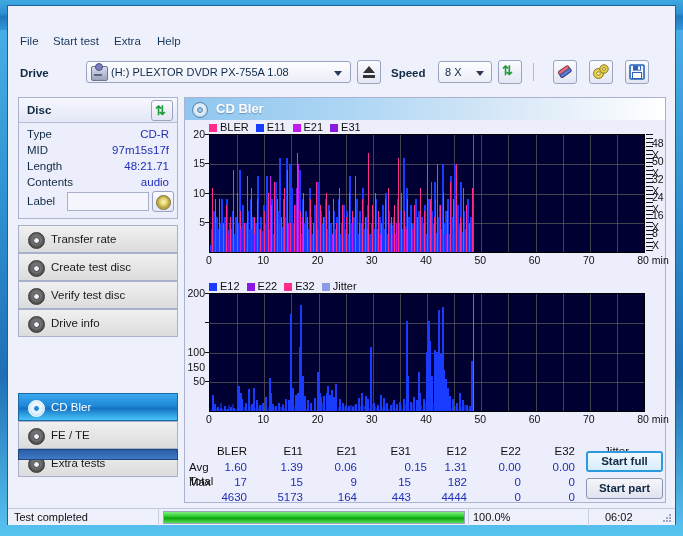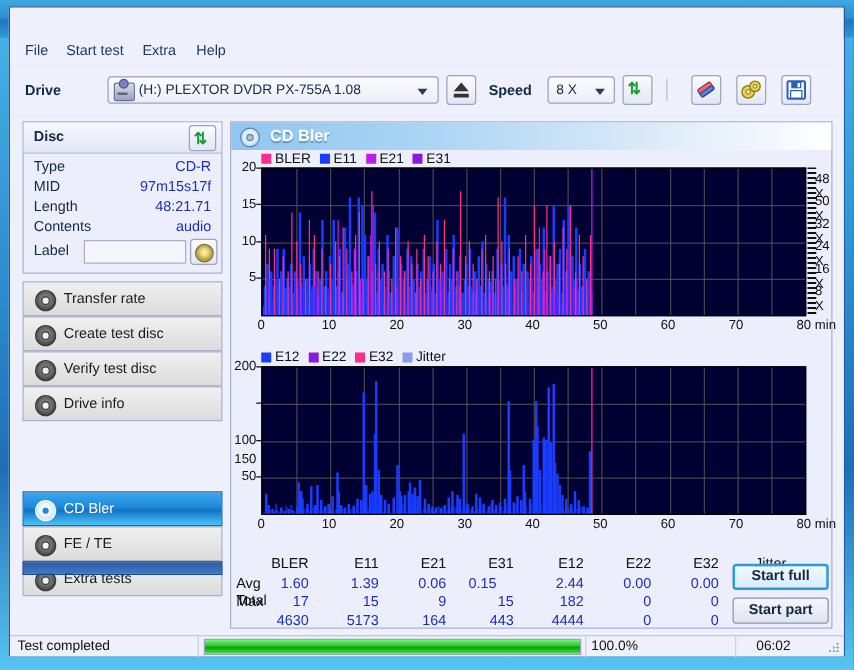--- a/index.html
+++ b/index.html
@@ -1150,22 +1150,22 @@
           <div class="st-col-head" style="left: 120px; width: 48px;">E21</div>
           <div class="st-col-head" style="left: 174px; width: 48px;">E31</div>
           <div class="st-col-head" style="left: 230px; width: 48px;">E12</div>
           <div class="st-col-head" style="left: 284px; width: 48px;">E22</div>
           <div class="st-col-head" style="left: 338px; width: 48px;">E32</div>
           <div class="st-col-head" style="left: 392px; width: 48px;">Jitter</div>
           <div class="st-rowlbl" style="top: 16px;">Avg</div>
           <div class="st-cell" style="left: 10px; width: 48px; top: 16px;">1.60</div>
           <div class="st-cell" style="left: 66px; width: 48px; top: 16px;">1.39</div>
           <div class="st-cell" style="left: 120px; width: 48px; top: 16px;">0.06</div>
-          <div class="st-cell" style="left: 173px; width: 48px; top: 16px; text-align: center;">0.15</div>
-          <div class="st-cell" style="left: 230px; width: 48px; top: 16px;">2.44</div>
+          <div class="st-cell" style="left: 190px; width: 48px; top: 16px;">0.15</div>
+          <div class="st-cell" style="left: 230px; width: 48px; top: 16px;">1.31</div>
           <div class="st-cell" style="left: 284px; width: 48px; top: 16px;">0.00</div>
           <div class="st-cell" style="left: 338px; width: 48px; top: 16px;">0.00</div>
           <div class="st-cell" style="left: 392px; width: 48px; top: 16px;">-</div>
           <div class="st-rowlbl" style="top: 31px;">Max</div>
           <div class="st-cell" style="left: 10px; width: 48px; top: 31px;">17</div>
           <div class="st-cell" style="left: 66px; width: 48px; top: 31px;">15</div>
           <div class="st-cell" style="left: 120px; width: 48px; top: 31px;">9</div>
           <div class="st-cell" style="left: 174px; width: 48px; top: 31px;">15</div>
           <div class="st-cell" style="left: 230px; width: 48px; top: 31px;">182</div>
           <div class="st-cell" style="left: 284px; width: 48px; top: 31px;">0</div>

